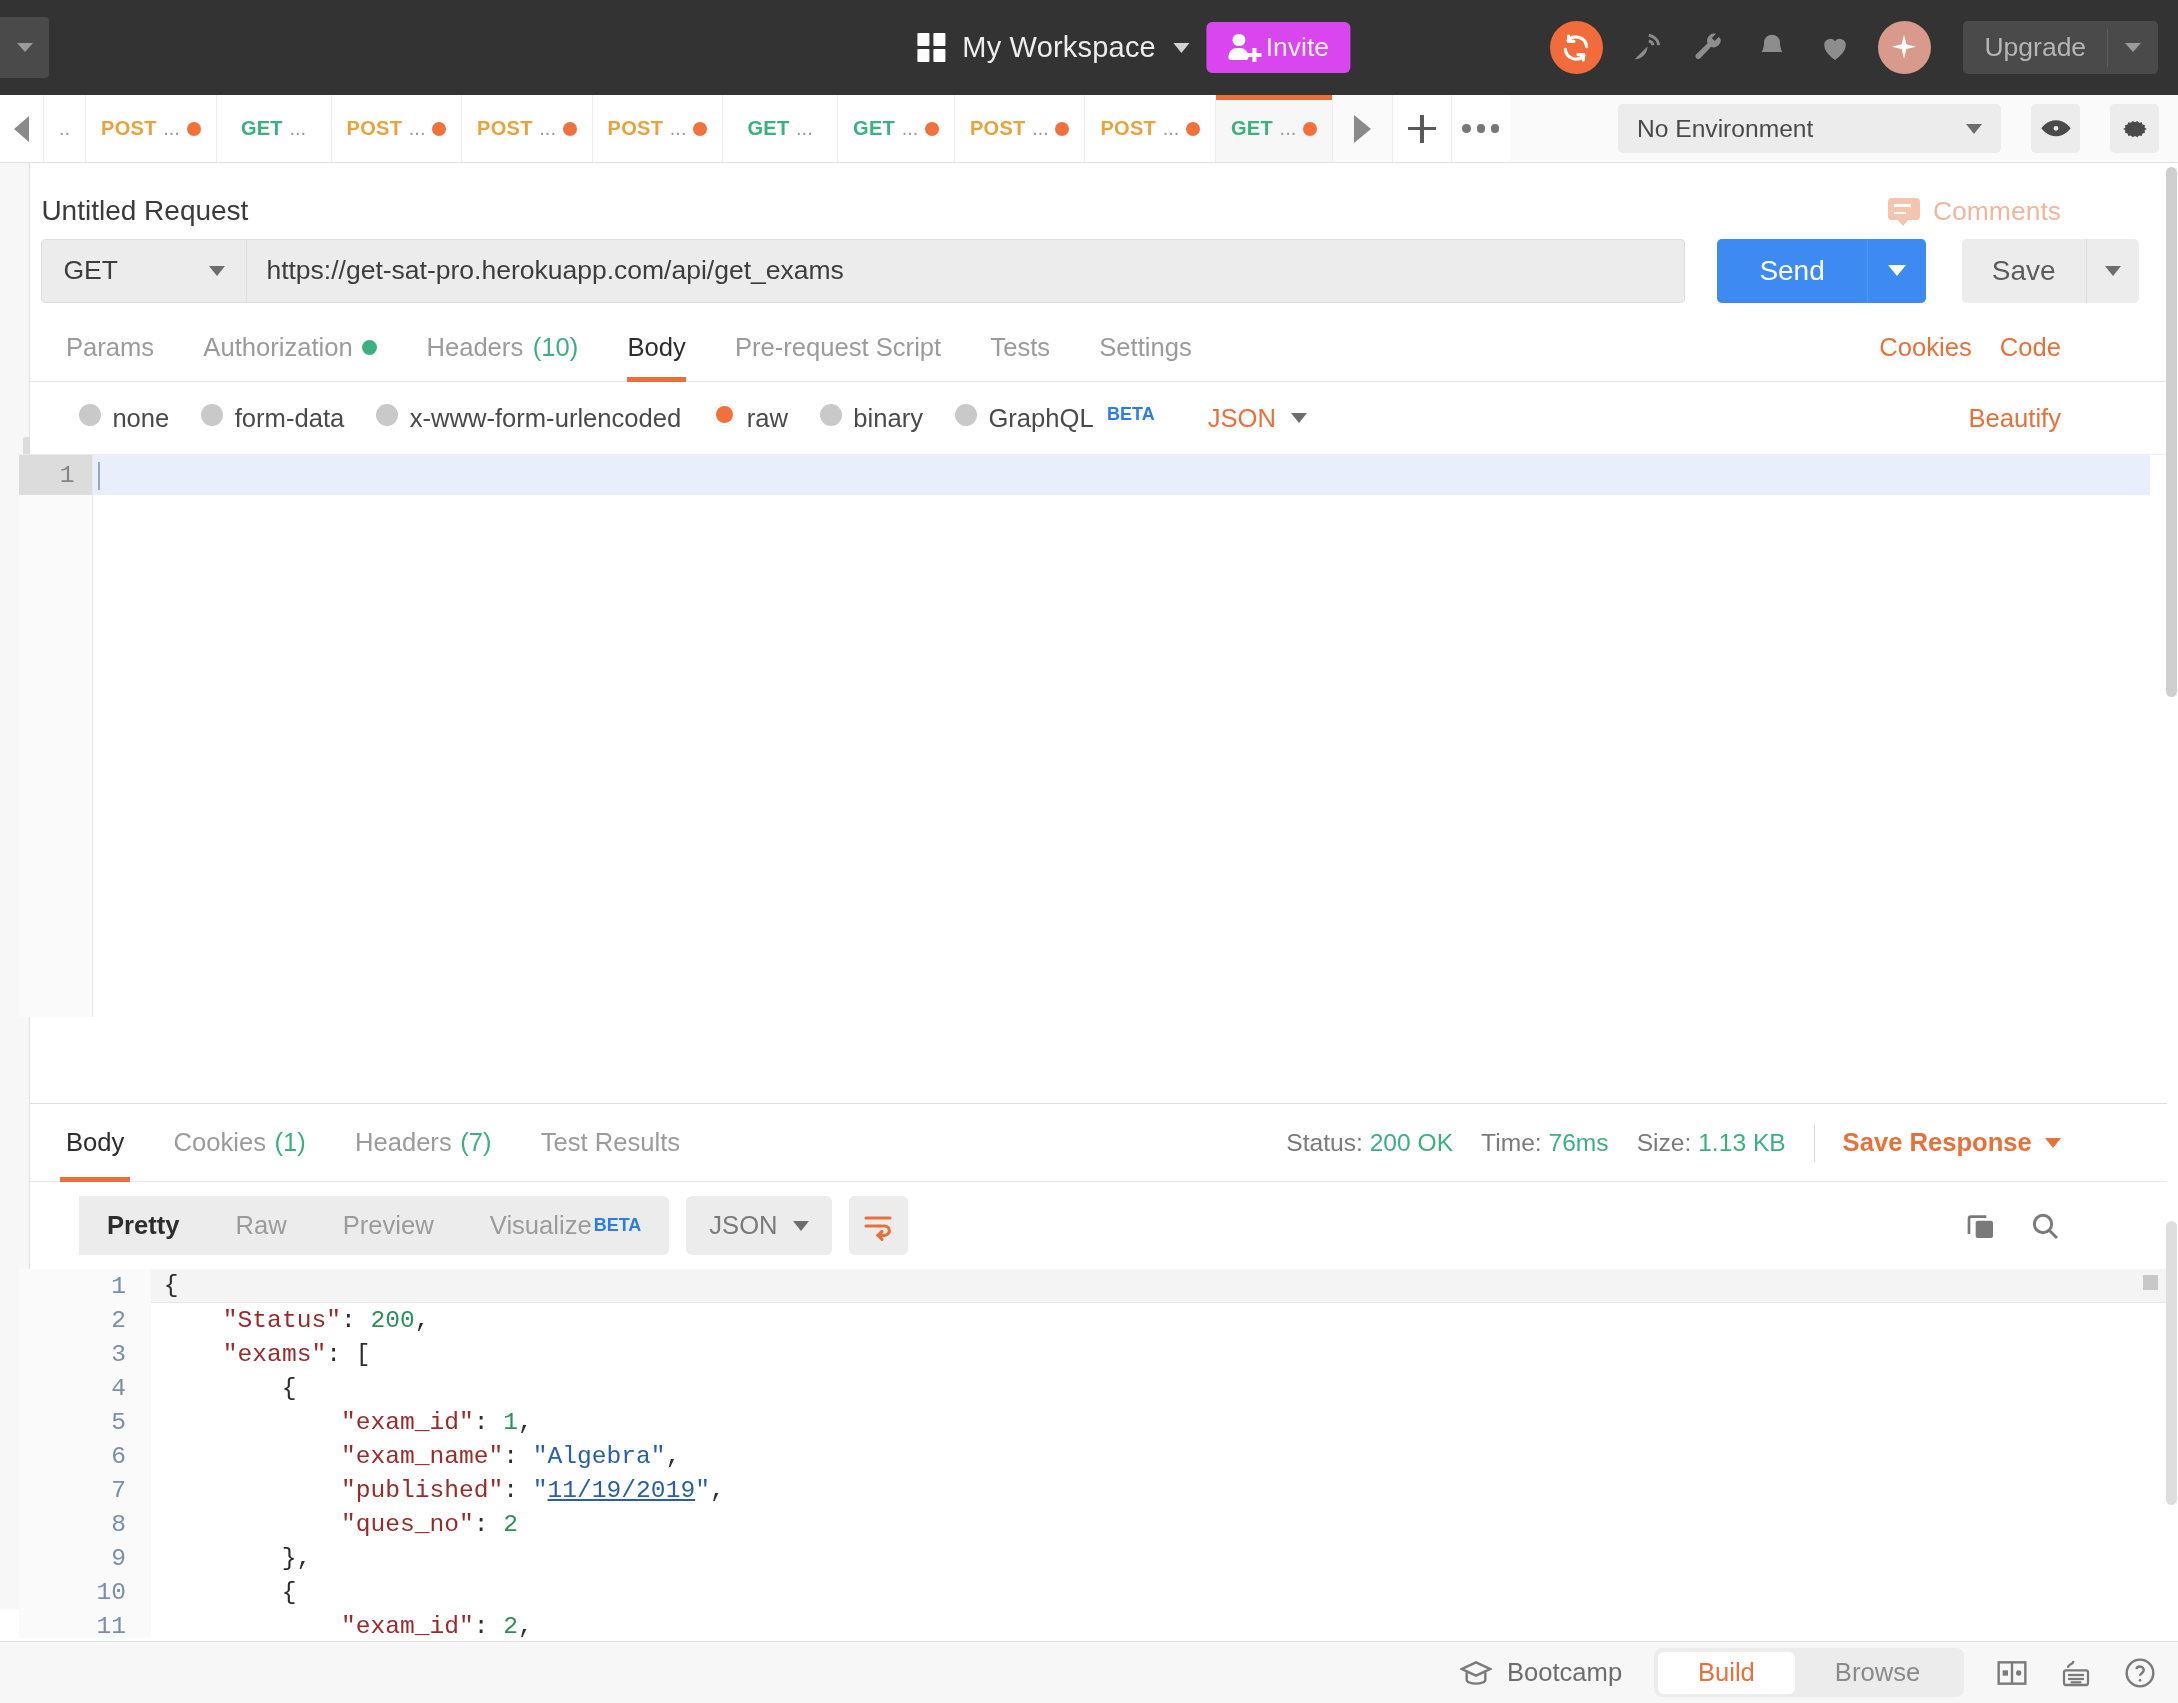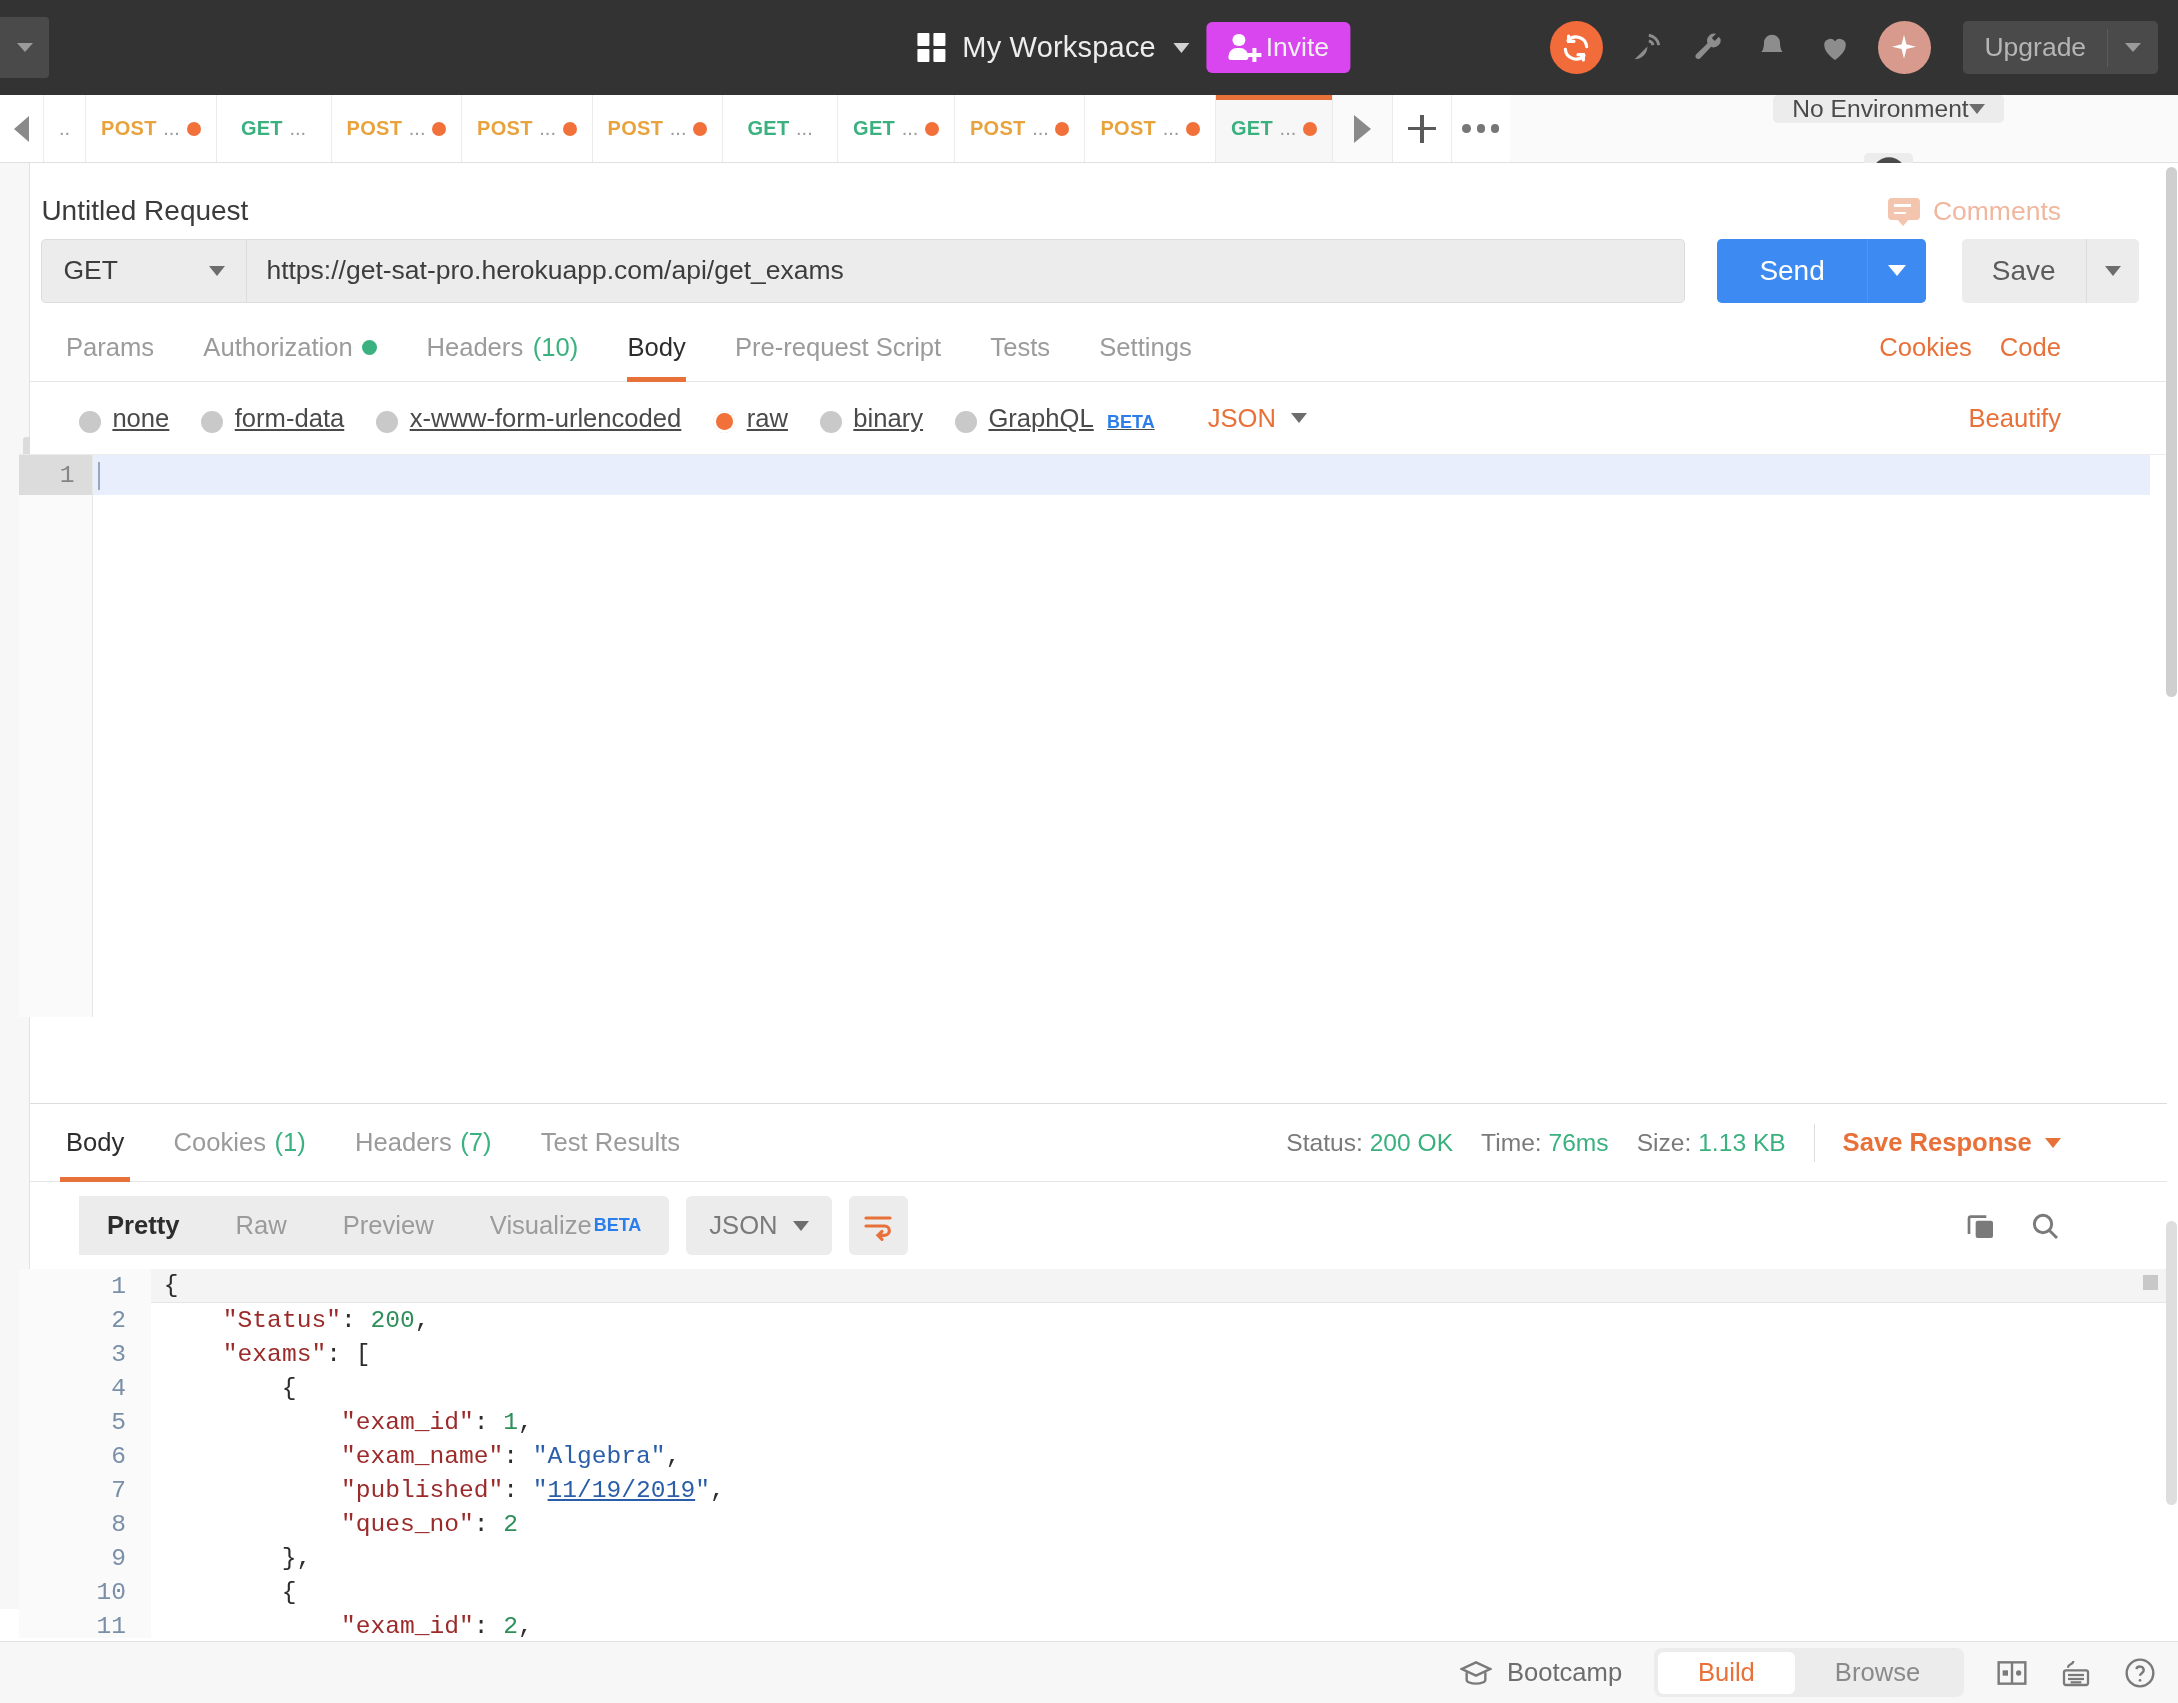--- a/index.html
+++ b/index.html
@@ -93,21 +93,21 @@
   .tri-right { width: 0; height: 0; border-top: 14px solid transparent;
     border-bottom: 14px solid transparent; border-left: 17px solid #8a8a8a; }
   .plus-h { position: absolute; width: 28px; height: 3.8px; background: #5a5a5a; }
   .plus-v { position: absolute; width: 3.8px; height: 28px; background: #5a5a5a; }
   .dots3 { display: flex; gap: 5.7px; }
   .dots3 i { width: 8.5px; height: 8.5px; border-radius: 50%; background: #777; }
 
   
   .envbar { position: absolute; left: 1599px; top: 95px; width: 579px;
     height: 68px; background: #fafafa; border-bottom: 0.9px solid #e0e0e0;
-    display: flex; align-items: center; padding: 0 19px; gap: 30px; flex-direction: column; }
+    display: flex; align-items: center; padding: 0 19px; gap: 30px; }
   .env-select { flex: 1; height: 49px; background: #ececec; border-radius: 4.7px;
     display: flex; align-items: center; justify-content: space-between;
     padding: 0 19px; cursor: pointer; }
   .env-select span { color: #4a4a4a; font-size: 24.6px; }
   .env-caret { width: 0; height: 0; border-left: 8.5px solid transparent;
     border-right: 8.5px solid transparent; border-top: 10.4px solid #6d6d6d; }
   .env-btn { width: 49px; height: 49px; background: #ececec; border-radius: 4.7px;
     display: flex; align-items: center; justify-content: center; cursor: pointer; }
 
   
@@ -175,22 +175,22 @@
     bottom: 0; height: 4.7px; background: #e8713a; }
   .grn-dot { width: 15px; height: 15px; border-radius: 50%; background: #3ab17f; }
   .grn-txt { color: #3ab17f; }
   .reqtabs-right { display: flex; gap: 28px; margin-right: 106px; }
   .olink { color: #e8713a; font-size: 25.6px; cursor: pointer; }
 
   
   .bodytypes { height: 72px; display: flex; align-items: center;
     justify-content: space-between; padding: 0 0 0 49px; background: #fff; }
   .bt-left { display: flex; align-items: center; gap: 32px; }
-  .radio { display: flex; align-items: flex-end; gap: 11.4px; cursor: pointer;
-    color: #4a4a4a; font-size: 25.6px; text-decoration: underline; }
+  .radio { display: flex; align-items: flex-start; gap: 11.4px; cursor: pointer;
+    color: #4a4a4a; font-size: 25.6px; }
   .rd { width: 22px; height: 22px; border-radius: 50%; background: #c9c9c9; }
   .rd.on { background: #f2713b; box-shadow: inset 0 0 0 4.7px #fff,
      0 0 0 0px #f2713b; border: 4.7px solid #f2713b; background: #f2713b; }
   .rd.on { width: 22px; height: 22px; border: none; background: #c9c9c9;
     position: relative; }
   .rd.on::after { content:""; position: absolute; inset: 2.8px; border-radius: 50%;
     background: #f2713b; }
   .beta { color: #2b7de9; font-size: 18px; font-weight: bold;
     vertical-align: super; margin-left: 1.9px; }
   .json-sel { display: flex; align-items: center; gap: 15px; margin-left: 21px;

